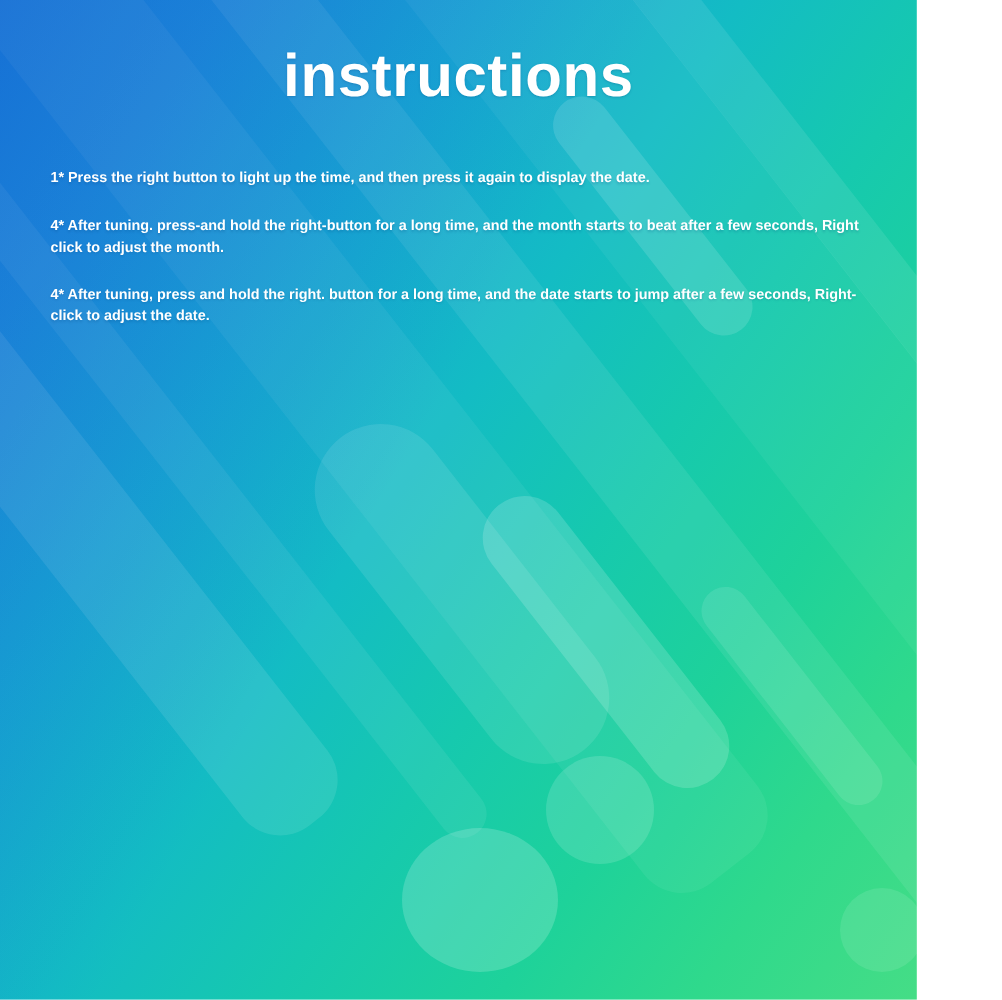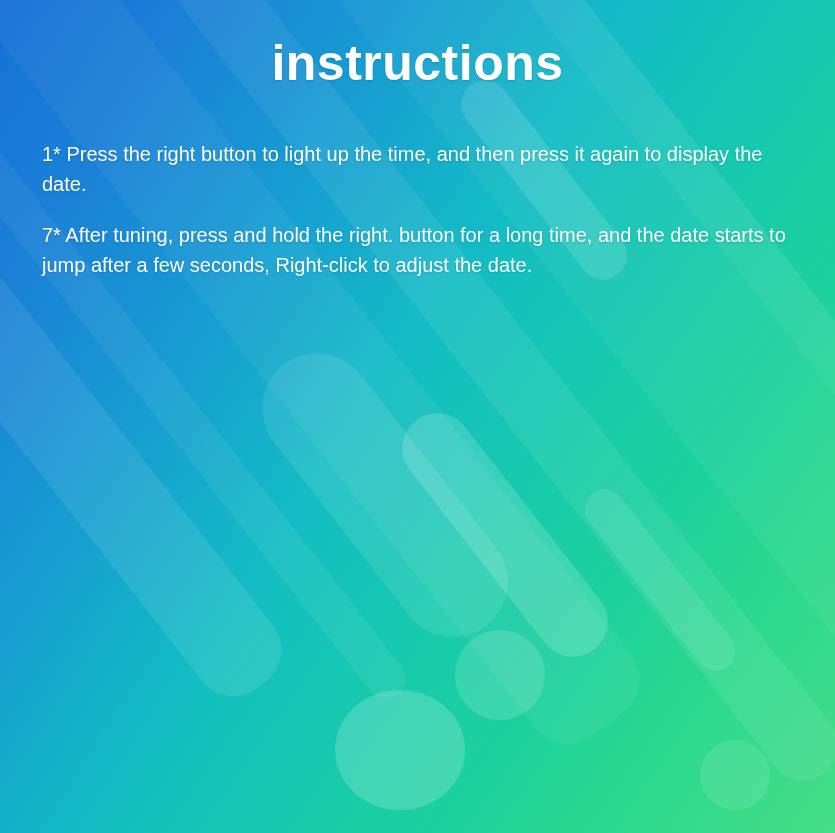--- a/index.html
+++ b/index.html
@@ -7,21 +7,21 @@
     padding: 0;
   }
   body {
     width: 835px;
     height: 833px;
     font-family: "Liberation Sans", sans-serif;
     background: #ffffff;
   }
   .poster {
     position: relative;
-    width: 835px;
+    width: 764px;
     height: 833px;
     overflow: hidden;
     background:
       linear-gradient(125deg,
         #1b7fe0 0%,
         #1f8ede 14%,
         #18a6d4 30%,
         #13bcc4 46%,
         #16c9ae 60%,
         #1ed29a 74%,
@@ -72,22 +72,22 @@
     font-weight: bold;
     letter-spacing: 0.5px;
     margin: 34px 0 0 0;
     text-shadow: 0 1px 2px rgba(0,60,120,0.25);
   }
   .steps {
     margin-top: 48px;
   }
   .step {
     color: #ffffff;
-    font-size: 20px;
-    font-weight: normal;
+    font-size: 12px;
+    font-weight: bold;
     line-height: 1.48;
     margin-bottom: 22px;
     text-shadow: 0 1px 2px rgba(0,60,120,0.22);
     max-width: 760px;
   }
 </style>
 </head>
 <body>
 
 <div class="poster">
@@ -110,17 +110,18 @@
   <div class="blob" style="left:455px; top:630px; width:90px; height:90px; background:rgba(255,255,255,0.14);"></div>
   <div class="blob" style="left:700px; top:740px; width:70px; height:70px; background:rgba(255,255,255,0.10);"></div>
 
   <div class="darkwash"></div>
 
   <div class="content">
     <h1 class="title">instructions</h1>
 
     <div class="steps">
       <p class="step">1* Press the right button to light up the time, and then press it again to display the date.</p>
-      <p class="step">7* After tuning, press and hold the right. button for a long time, and the date starts to jump after a few seconds, Right-click to adjust the date.</p>
+      <p class="step">4* After tuning. press-and hold the right-button for a long time, and the month starts to beat after a few seconds, Right click to adjust the month.</p>
+      <p class="step">4* After tuning, press and hold the right. button for a long time, and the date starts to jump after a few seconds, Right-click to adjust the date.</p>
     </div>
   </div>
 
 </div>
 
 </body></html>

